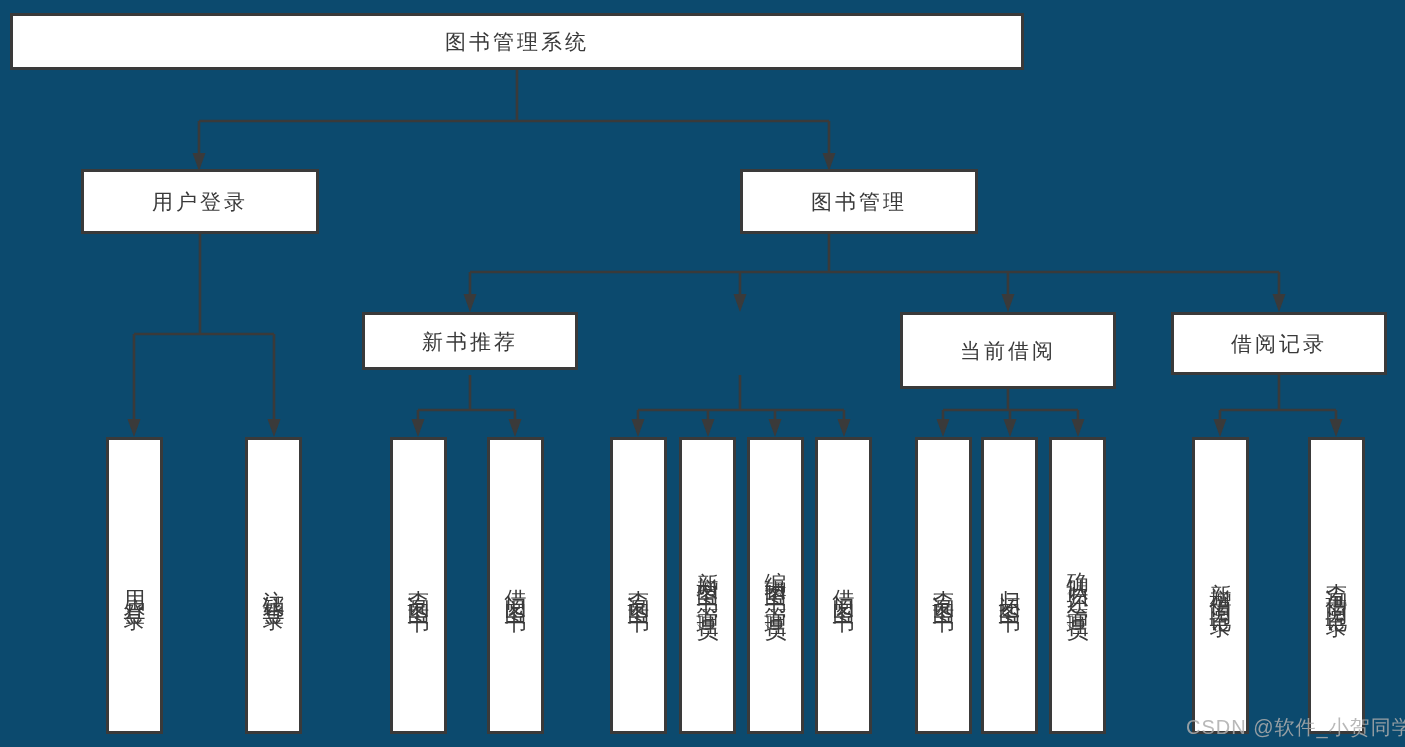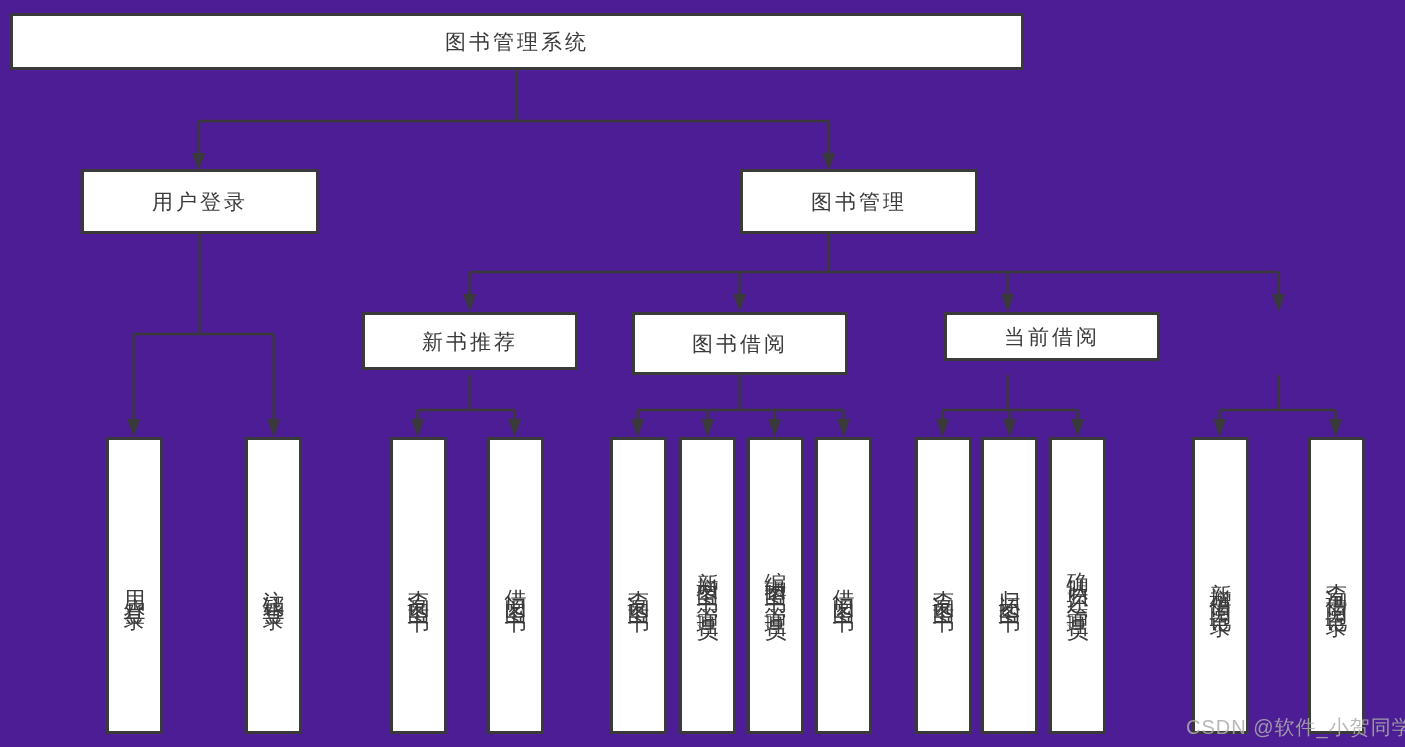--- a/index.html
+++ b/index.html
@@ -1,20 +1,20 @@
 <!DOCTYPE html>
 <html><head>
 <meta charset="utf-8">
 <style>
   html, body { margin: 0; padding: 0; background: #ffffff; }
   #stage {
     position: relative;
     width: 1405px;
     height: 747px;
-    background: #4c1d95;
+    background: #0c4a6e;
     font-family: "Liberation Sans", sans-serif;
     color: #3a3a3a;
     overflow: hidden;
   }
   #connector-layer {
     position: absolute;
     left: 0; top: 0;
     width: 1405px; height: 747px;
     pointer-events: none;
   }
@@ -32,21 +32,21 @@
   .hbox {
     font-size: 21px;
     letter-spacing: 3px;
     line-height: 1;
   }
   .root-box   { left: 10px;  top: 13px;  width: 1014px; height: 57px; }
   .l2-a       { left: 81px;  top: 169px; width: 238px;  height: 65px; }
   .l2-b       { left: 740px; top: 169px; width: 238px;  height: 65px; }
   .l3-1       { left: 362px; top: 312px; width: 216px;  height: 58px; }
   .l3-2       { left: 632px; top: 312px; width: 216px;  height: 63px; }
-  .l3-3       { left: 900px; top: 312px; width: 216px;  height: 49px; margin-left: 44px; }
+  .l3-3       { left: 900px; top: 312px; width: 216px;  height: 77px; }
   .l3-4       { left: 1171px;top: 312px; width: 216px;  height: 63px; }
   .leaf {
     top: 437px;
     width: 57px;
     height: 297px;
     writing-mode: vertical-rl;
     text-orientation: mixed;
     font-size: 22px;
     letter-spacing: 7px;
     line-height: 1;
@@ -113,22 +113,22 @@
       <polygon points="1329.5,419 1342.5,419 1336,437"></polygon>
     </g>
   </svg>
 
   <div class="box hbox root-box">图书管理系统</div>
 
   <div class="box hbox l2-a">用户登录</div>
   <div class="box hbox l2-b">图书管理</div>
 
   <div class="box hbox l3-1">新书推荐</div>
-  <div class="box hbox l3-2">图书借阅</div>
   <div class="box hbox l3-3">当前借阅</div>
+  <div class="box hbox l3-4">借阅记录</div>
 
   <div class="box leaf leaf-1">用户登录</div>
   <div class="box leaf leaf-2">注销登录</div>
 
   <div class="box leaf leaf-3">查询图书</div>
   <div class="box leaf leaf-4">借阅图书</div>
 
   <div class="box leaf leaf-5">查询图书</div>
   <div class="box leaf leaf-6">新增图书（管理员）</div>
   <div class="box leaf leaf-7">编辑图书（管理员）</div>

